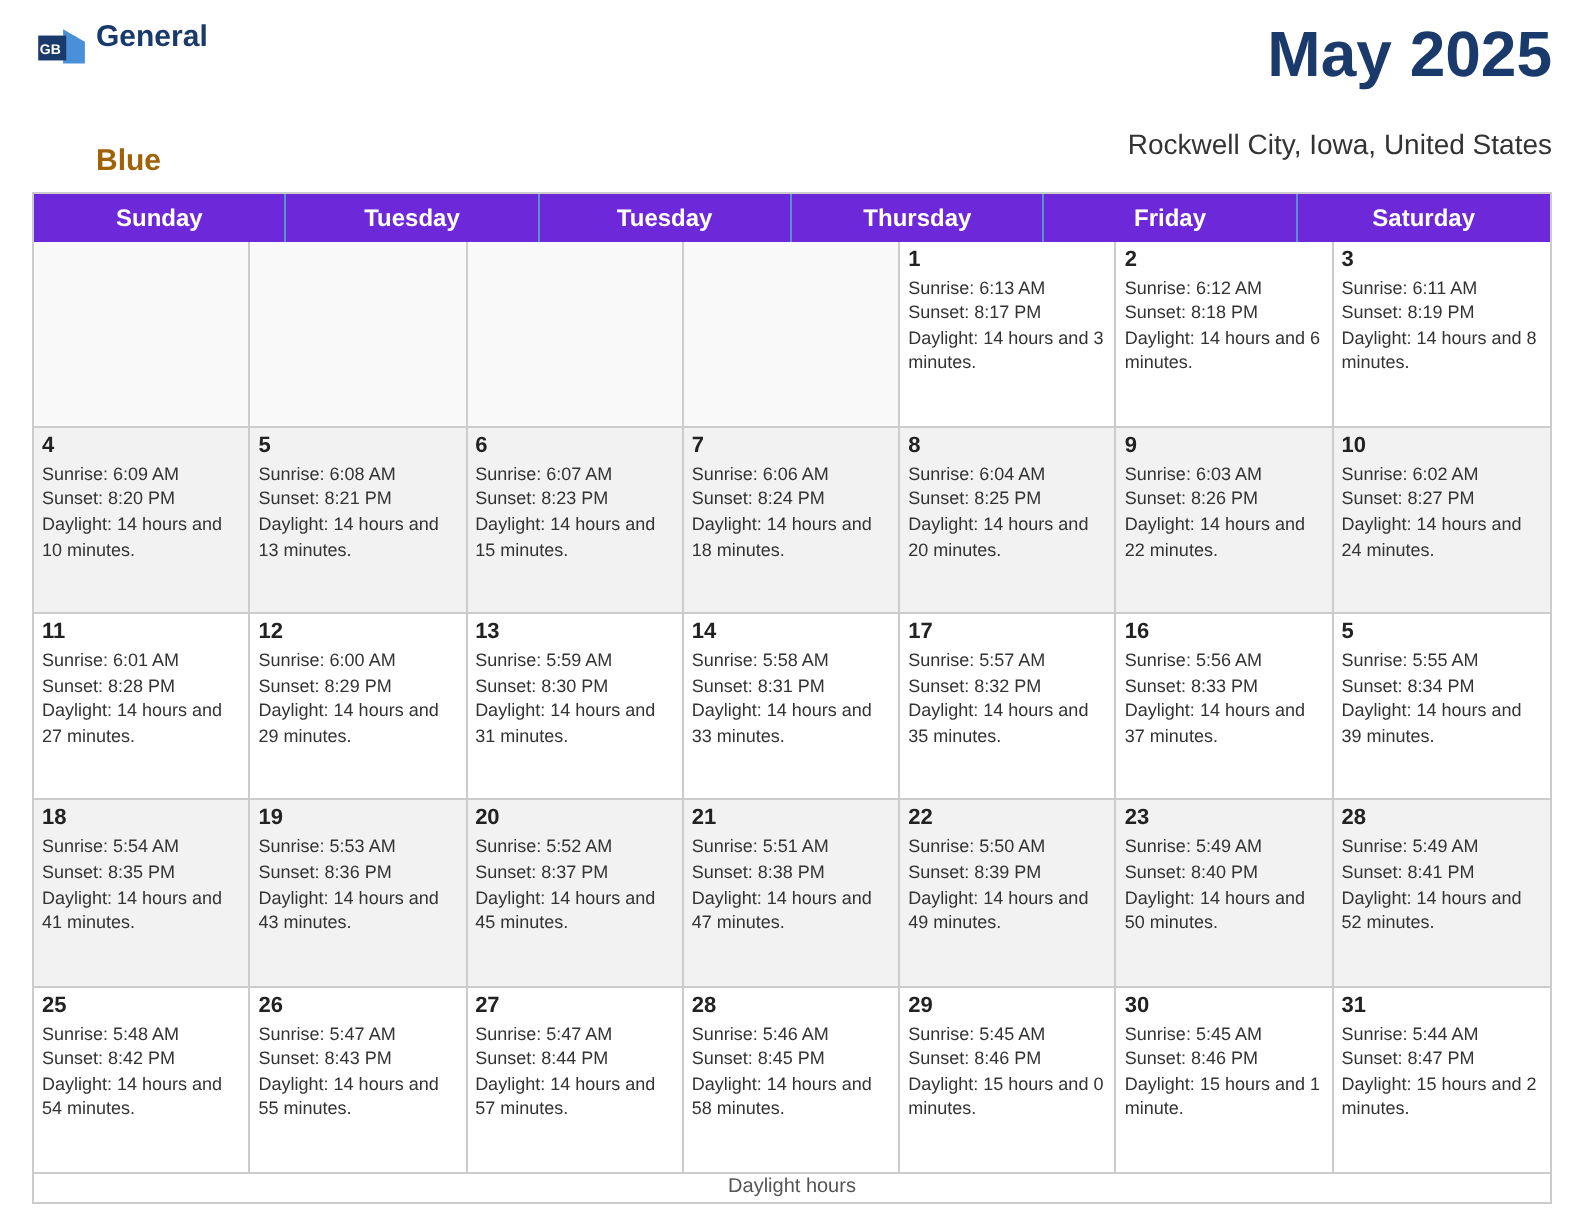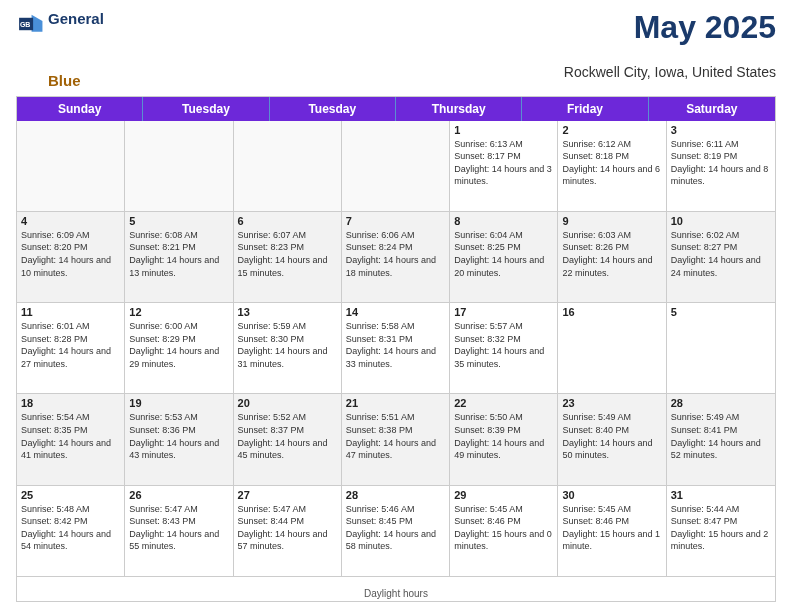--- a/index.html
+++ b/index.html
@@ -103,21 +103,21 @@
     }
     .cell-text {
       font-size: 9px;
       line-height: 1.4;
       color: #333;
     }
     .footer-note {
       font-size: 10px;
       color: #555;
       text-align: center;
-      padding: 11px 0 2px 0;
+      padding: 1px 0 2px 0;
       border-top: 1px solid #ccc;
     }
   </style>
 </head>
 <body>
 
 <div class="page">
   <div class="header">
     <div class="logo">
       <svg class="logo-icon" viewBox="0 0 36 36">
@@ -211,23 +211,25 @@
           <div class="cal-cell">
             <div class="day-num">14</div>
             <div class="cell-text">Sunrise: 5:58 AM<br>Sunset: 8:31 PM<br>Daylight: 14 hours and 33 minutes.</div>
           </div>
           <div class="cal-cell">
             <div class="day-num">17</div>
             <div class="cell-text">Sunrise: 5:57 AM<br>Sunset: 8:32 PM<br>Daylight: 14 hours and 35 minutes.</div>
           </div>
           <div class="cal-cell">
             <div class="day-num">16</div>
+            <div class="cell-text">Sunrise: 5:56 AM<br>Sunset: 8:33 PM<br>Daylight: 14 hours and 37 minutes.</div>
           </div>
           <div class="cal-cell">
             <div class="day-num">5</div>
+            <div class="cell-text">Sunrise: 5:55 AM<br>Sunset: 8:34 PM<br>Daylight: 14 hours and 39 minutes.</div>
           </div>
         </div>
         <div class="cal-week">
           <div class="cal-cell shaded">
             <div class="day-num">18</div>
             <div class="cell-text">Sunrise: 5:54 AM<br>Sunset: 8:35 PM<br>Daylight: 14 hours and 41 minutes.</div>
           </div>
           <div class="cal-cell shaded">
             <div class="day-num">19</div>
             <div class="cell-text">Sunrise: 5:53 AM<br>Sunset: 8:36 PM<br>Daylight: 14 hours and 43 minutes.</div>

